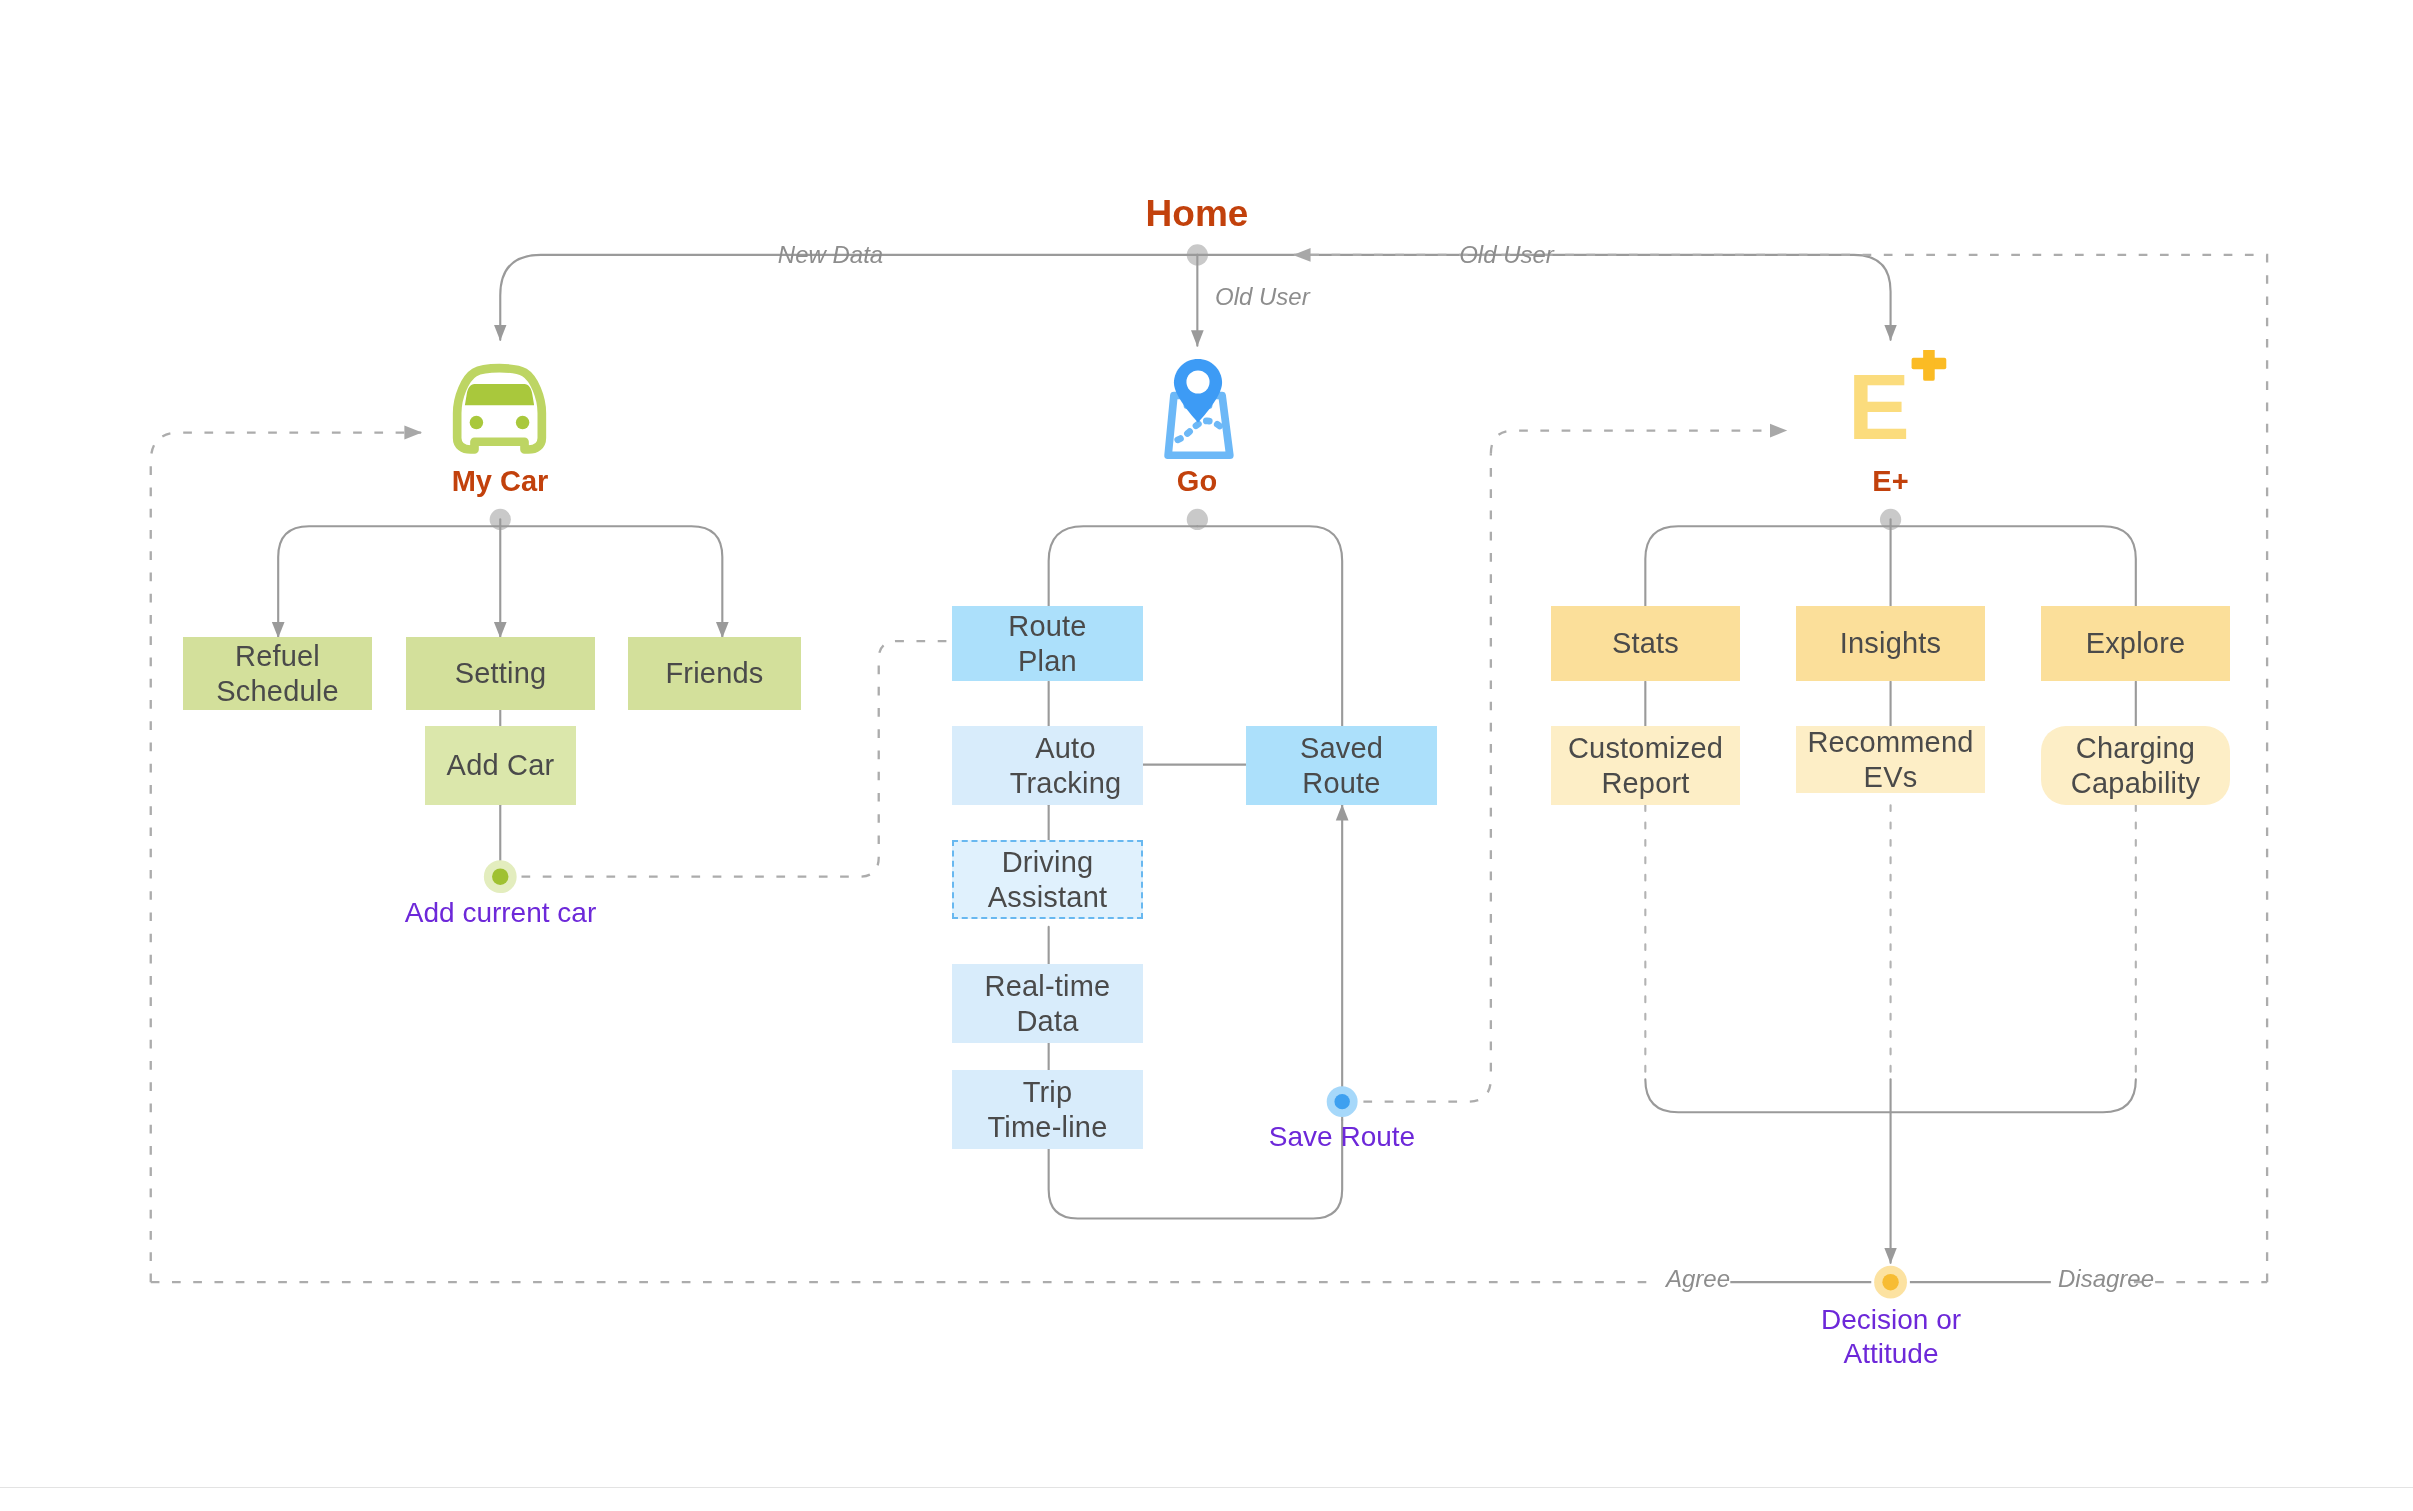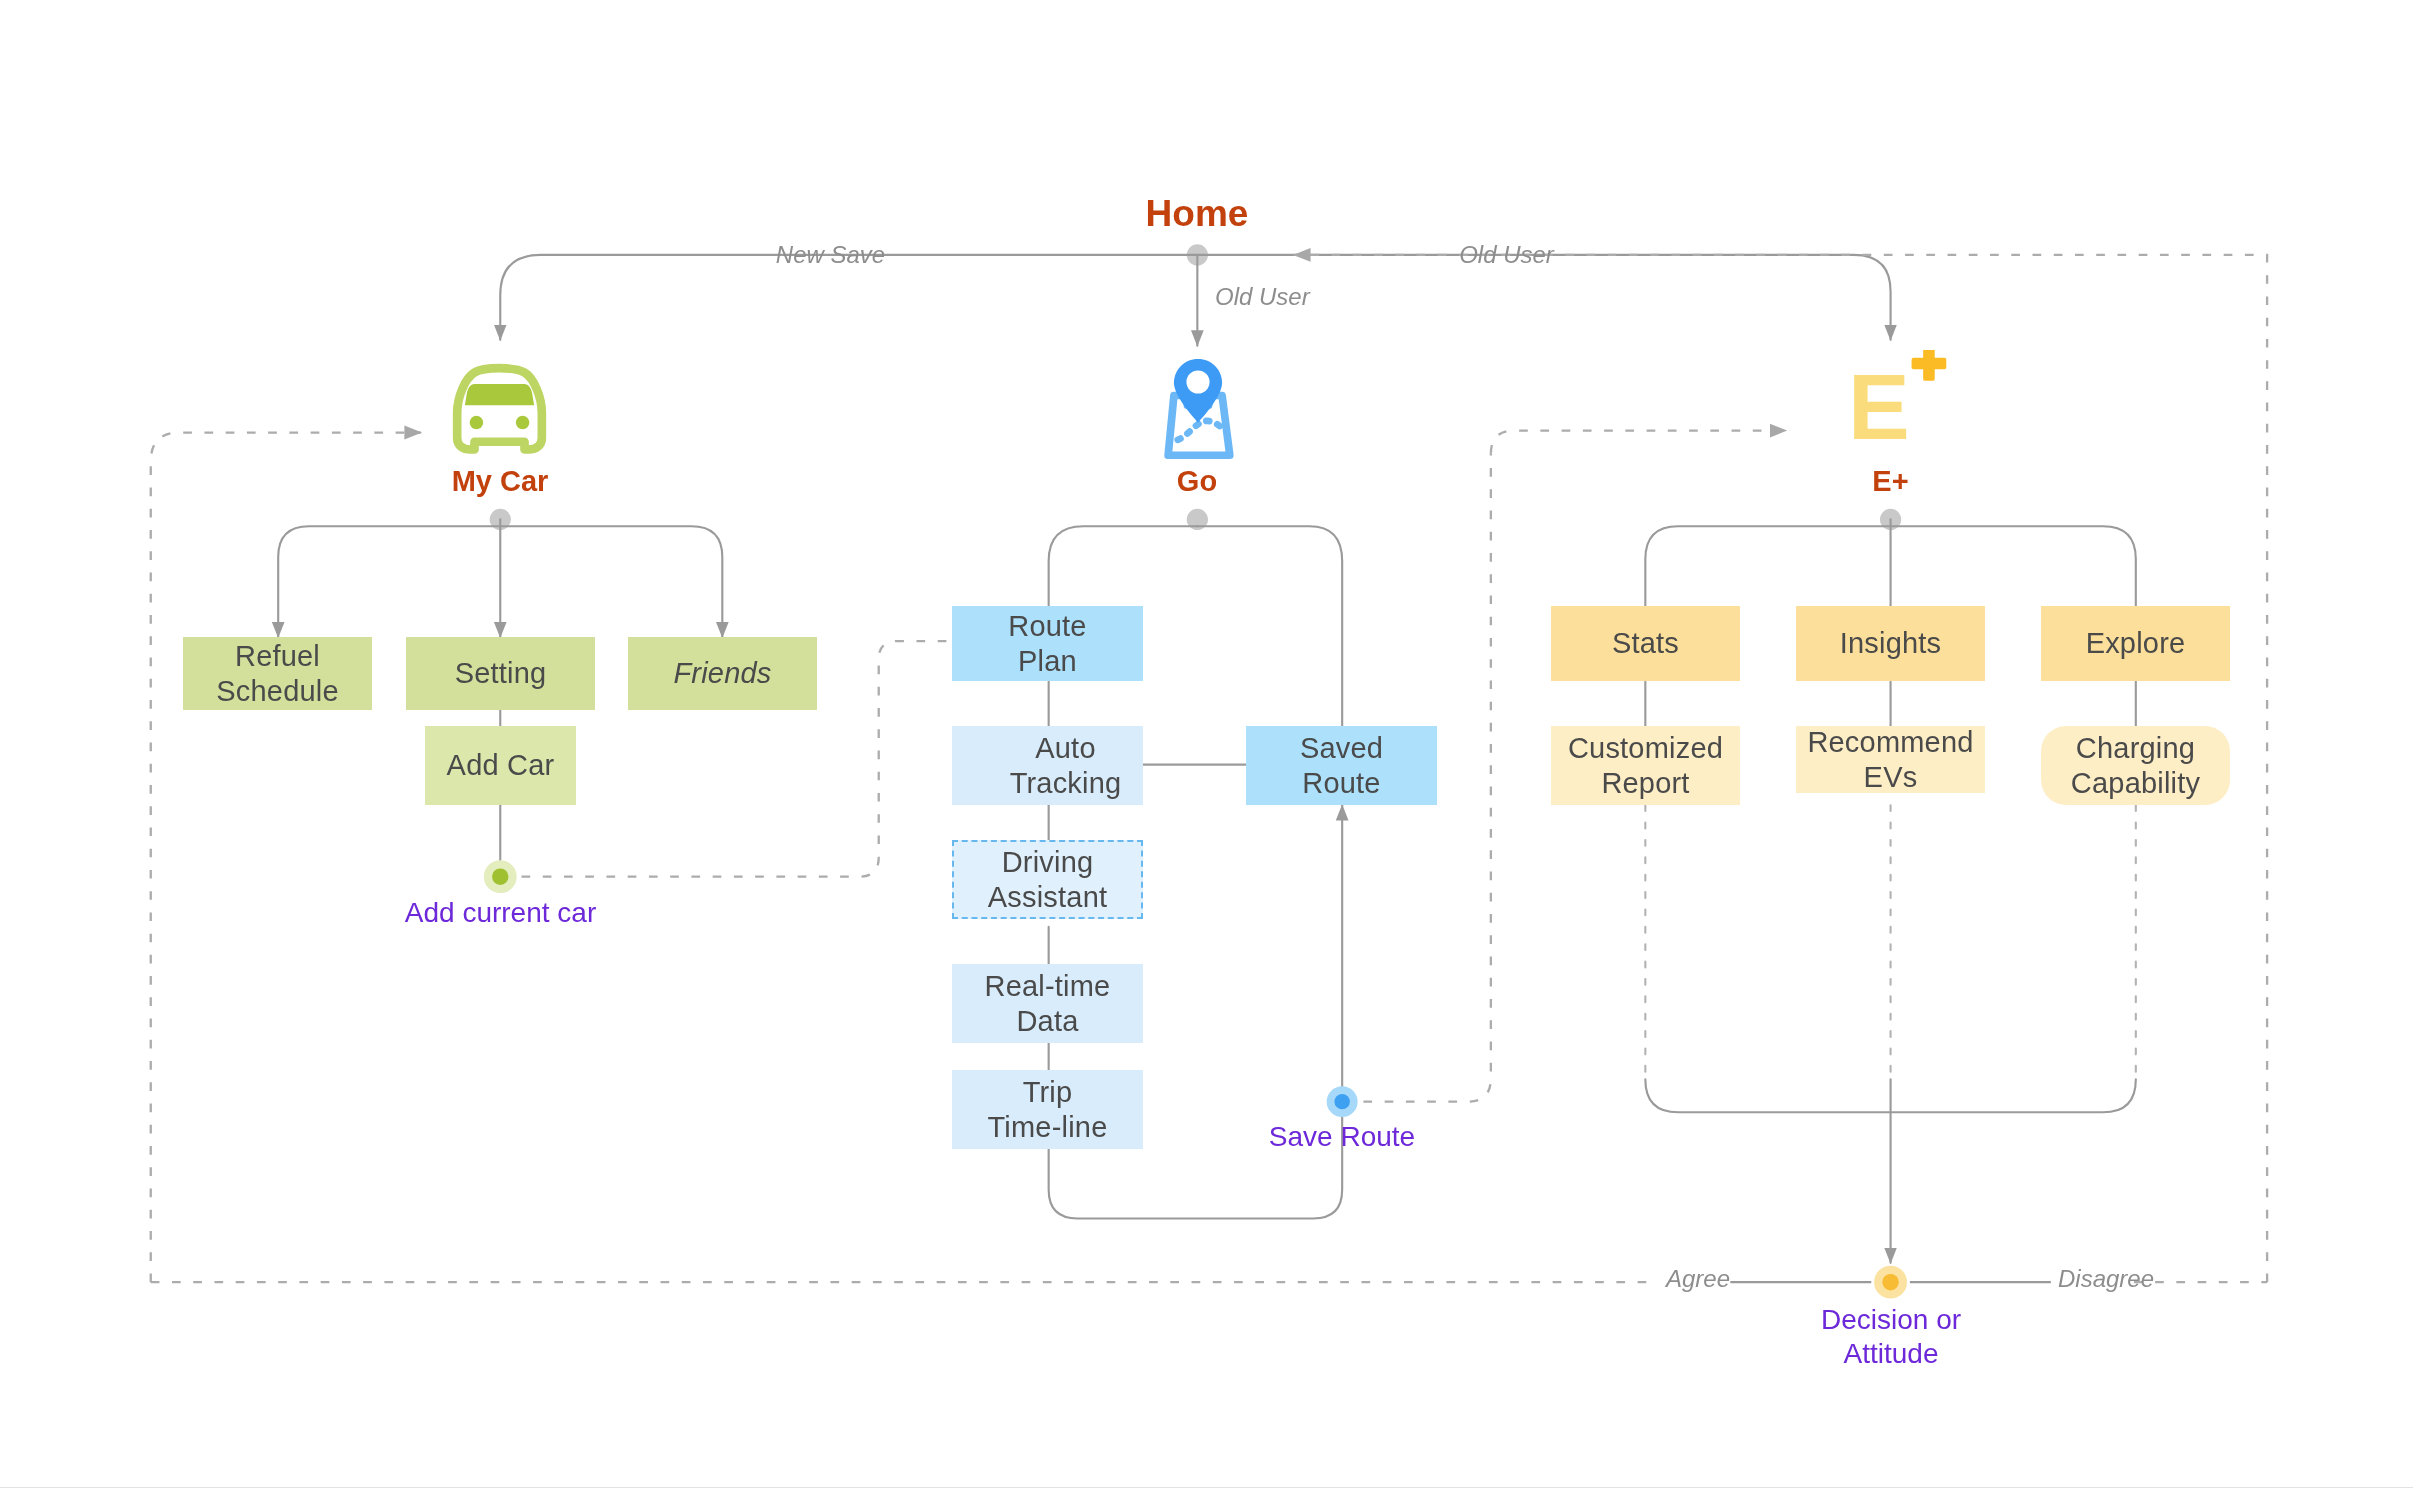--- a/index.html
+++ b/index.html
@@ -182,21 +182,21 @@
     <g stroke="#9a9a9a" stroke-width="2.2" fill="none">
       <path d="M1792,1328 L1938,1328"></path>
       <path d="M1978,1328 L2124,1328"></path>
     </g>
     <circle cx="1958" cy="1328" r="17" fill="#fce2a1" stroke="none"></circle>
     <circle cx="1958" cy="1328" r="8.5" fill="#f7bc33" stroke="none"></circle>
   </svg>
 
   <div class="root-label home" style="left:1091px; top:193px; width:212px;">Home</div>
 
-  <div class="edge-label" style="left:734px; top:241px; width:193px;">New Save</div>
+  <div class="edge-label" style="left:734px; top:241px; width:193px;">New Data</div>
   <div class="edge-label" style="left:1215px; top:283px; width:193px; text-align:left;">Old User</div>
   <div class="edge-label" style="left:1410px; top:241px; width:193px;">Old User</div>
   <div class="edge-label" style="left:1585px; top:1265px; width:145px; text-align:right;">Agree</div>
   <div class="edge-label" style="left:2058px; top:1265px; width:154px; text-align:left;">Disagree</div>
 
   <div class="icon-wrap" style="left:436px; top:359px;">
     <svg width="127" height="104" viewBox="0 0 132 108" xmlns="http://www.w3.org/2000/svg">
       <path d="M22 56 C22 40 30 20 40 14 C50 8 82 8 92 14 C102 20 110 40 110 56 L110 82 C110 90 104 94 96 94 L92 94 L92 86 L40 86 L40 94 L36 94 C28 94 22 90 22 82 Z" fill="none" stroke="#bdd563" stroke-width="9" stroke-linejoin="round"></path>
       <path d="M40 26 L92 26 C96 26 99 30 100 36 L102 48 L30 48 L32 36 C33 30 36 26 40 26 Z" fill="#a9c83c"></path>
       <circle cx="42" cy="66" r="7" fill="#a9c83c"></circle>
@@ -220,21 +220,21 @@
       <text x="6" y="92" font-family="Liberation Sans, sans-serif" font-size="96" font-weight="700" fill="#fbdc7d">E</text>
       <rect x="72" y="8" width="36" height="12" rx="2" fill="#fbbb24"></rect>
       <rect x="84" y="-4" width="12" height="36" rx="2" fill="#fbbb24"></rect>
     </svg>
   </div>
   <div class="root-label sub" style="left:1823px; top:465px; width:135px;">E+</div>
 
   <div class="node green-strong" style="left:183px; top:637px; width:189px; height:73px;">Refuel
 Schedule</div>
   <div class="node green-strong" style="left:406px; top:637px; width:189px; height:73px;">Setting</div>
-  <div class="node green-strong" style="left:628px; top:637px; width:189px; height:73px;font-style:italic;">Friends</div>
+  <div class="node green-strong" style="left:628px; top:637px; width:173px; height:73px;">Friends</div>
   <div class="node green-soft" style="left:425px; top:726px; width:151px; height:79px;">Add Car</div>
 
   <div class="caption" style="left:346px; top:896px; width:309px;">Add current car</div>
 
   <div class="node blue-strong" style="left:952px; top:606px; width:191px; height:75px;">Route
 Plan</div>
   <div class="node blue-soft" style="left:952px; top:726px; width:191px; height:79px;padding-left:36px;">Auto
 Tracking</div>
   <div class="node blue-strong" style="left:1246px; top:726px; width:191px; height:79px;">Saved
 Route</div>

